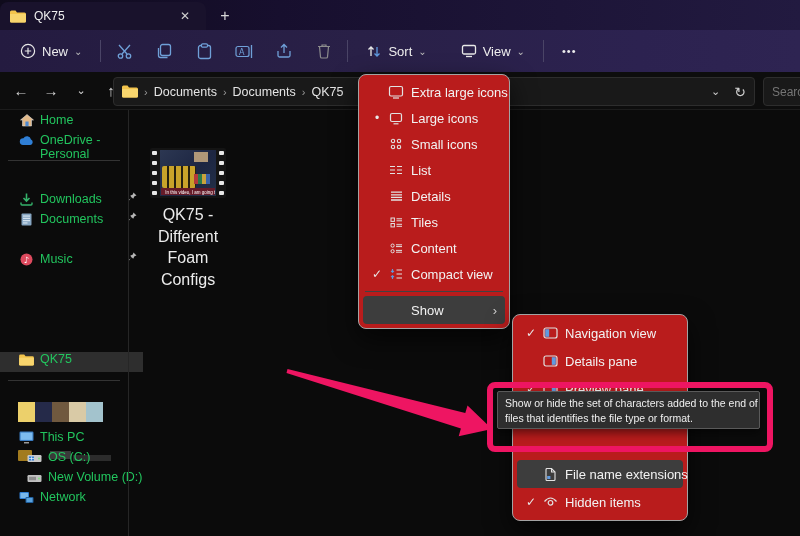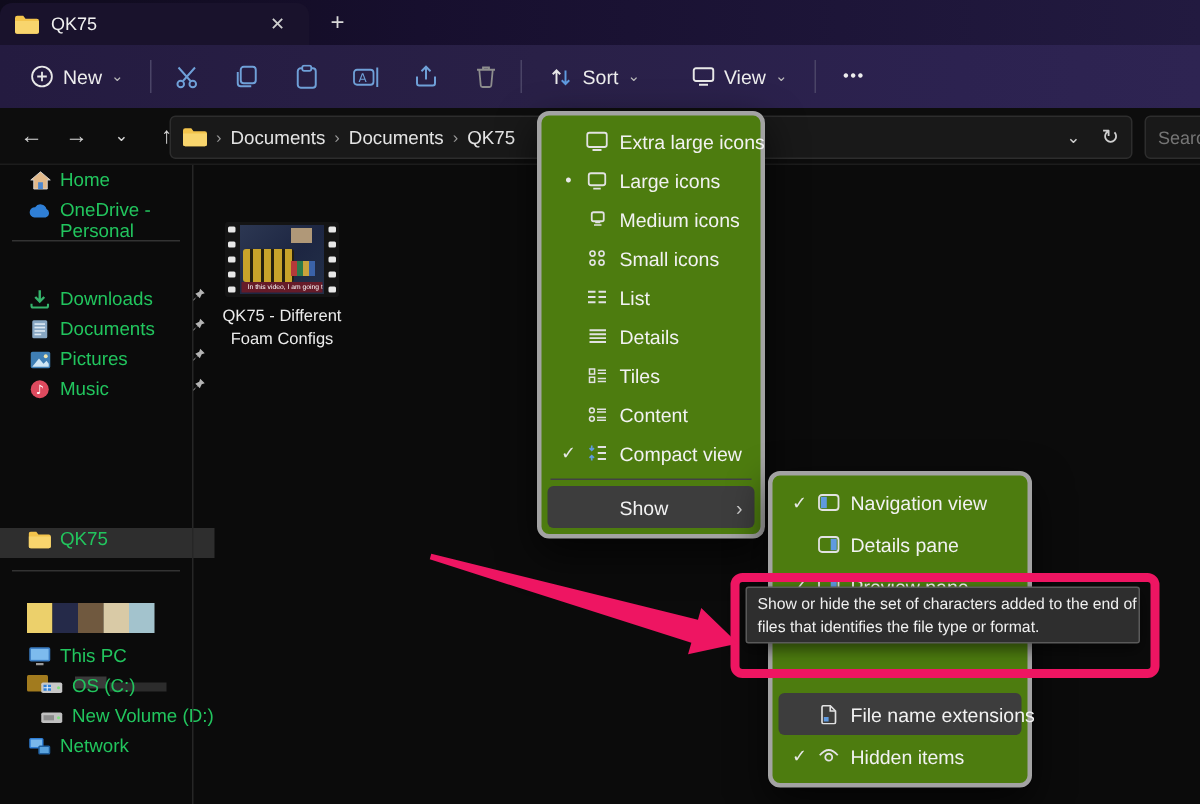--- a/index.html
+++ b/index.html
@@ -60,24 +60,24 @@
   .frame { position:absolute; left:10px; right:10px; top:2px; bottom:2px; overflow:hidden;
            background:linear-gradient(135deg,#2c3752 0%,#1d2642 55%,#233048 100%); }
   .kb { position:absolute; left:2px; bottom:8px; width:34px; height:22px; border-radius:2px;
         background:repeating-linear-gradient(90deg,#c9a32a 0 5px,#26200f 5px 7px); }
   .tanbox { position:absolute; right:8px; top:2px; width:14px; height:10px; background:#b09878; }
   .pix1 { position:absolute; right:6px; bottom:12px; width:16px; height:10px;
           background:linear-gradient(90deg,#b43a3a 0 4px,#2c7a4a 4px 8px,#caa23c 8px 12px,#3a62a8 12px 16px); }
   .caption { position:absolute; left:1px; right:1px; bottom:1px; height:7px; background:rgba(110,26,38,.9);
              display:flex; align-items:center; overflow:hidden; }
   .caption span { font-size:5px; color:#fff; white-space:nowrap; transform:scale(.9); }
-  .file-label { margin-top:6px; font-size:11px; color:#ececec; line-height:1.35; }
-
-  
-  .menu { position:absolute; background:#4d7c0f; border:3px solid #a3a3a3; border-radius:8px;
+  .file-label { margin-top:6px; font-size:16px; color:#ececec; line-height:1.35; }
+
+  
+  .menu { position:absolute; background:#b91c1c; border:1px solid #a3a3a3; border-radius:8px;
           box-shadow:0 10px 26px rgba(0,0,0,.65); padding:4px 0; z-index:20; }
   .vmenu { left:358px; top:74px; width:152px; }
   .mrow { position:relative; height:26px; display:flex; align-items:center; font-size:13px; color:#f2f2f2; margin:0 4px; border-radius:4px; padding:0 6px; }
   .mrow .mark { width:16px; flex:none; text-align:center; font-size:12px; color:#e8e8e8; }
   .mrow .mico { width:22px; flex:none; display:flex; align-items:center; justify-content:center; color:#e2e2e2; }
   .mrow .mlabel { margin-left:4px; white-space:nowrap; }
   .mrow.hl { background:#3d3d3d; }
   .mrow .sub-arrow { margin-left:auto; color:#cdcdcd; font-size:13px; padding-right:2px; }
   .msep { height:1px; background:#424242; margin:4px 6px; }
   .bullet { font-size:14px; line-height:1; }
@@ -263,35 +263,20 @@
             <rect x="2" y="9.4" width="4.5" height="1.1" fill="#dce8f2"></rect>
           </svg>
       </span>
       <span>Documents</span>
       <span class="pin">
           <svg width="9" height="9" viewBox="0 0 9 9">
             <path d="M5.5 0.5 L8.5 3.5 L6.5 4.2 L5.2 6.8 L3.6 5.2 L1 8.5 L0.5 8 L3.8 5.4 L2.2 3.8 L4.8 2.5 z" fill="#b5b5b5"></path>
           </svg>
         </span>
     </div>
-    <div class="srow" style="top:122px">
-      <span class="sico">
-        <svg width="14" height="12" viewBox="0 0 14 12">
-            <rect x="0.5" y="0.5" width="13" height="11" rx="1.2" fill="#3f7fb5"></rect>
-            <path d="M1.5 10.5 L6 5 L9 8.5 L11 6.5 L12.5 8.5 v2 z" fill="#cfe6f5"></path>
-            <circle cx="10.5" cy="3.5" r="1.3" fill="#f0e6b0"></circle>
-          </svg>
-      </span>
-      <span>Pictures</span>
-      <span class="pin">
-          <svg width="9" height="9" viewBox="0 0 9 9">
-            <path d="M5.5 0.5 L8.5 3.5 L6.5 4.2 L5.2 6.8 L3.6 5.2 L1 8.5 L0.5 8 L3.8 5.4 L2.2 3.8 L4.8 2.5 z" fill="#b5b5b5"></path>
-          </svg>
-        </span>
-    </div>
     <div class="srow" style="top:142px">
       <span class="sico">
         <svg width="13" height="13" viewBox="0 0 13 13">
             <circle cx="6.5" cy="6.5" r="6" fill="#dd4a5e"></circle>
             <text x="3.8" y="9.5" font-size="8.5" fill="#fff" font-family="DejaVu Sans">♪</text>
           </svg>
       </span>
       <span>Music</span>
       <span class="pin">
           <svg width="9" height="9" viewBox="0 0 9 9">
@@ -415,30 +400,20 @@
           <svg width="14" height="13" viewBox="0 0 14 13">
             <rect x="1.5" y="1.5" width="11" height="8" rx="1.5" fill="none" stroke="#e2e2e2" stroke-width="1.2"></rect>
             <path d="M4.5 11.8 h5" stroke="#e2e2e2" stroke-width="1.2"></path>
           </svg>
         </span>
       <span class="mlabel">Large icons</span>
     </div>
     <div class="mrow">
       <span class="mark"></span>
       <span class="mico">
-          <svg width="11" height="12" viewBox="0 0 11 12">
-            <rect x="1.5" y="1.5" width="8" height="6" rx="1.2" fill="none" stroke="#e2e2e2" stroke-width="1.2"></rect>
-            <path d="M3 10 h5 M3.8 8.2 h3.4" stroke="#e2e2e2" stroke-width="1.1"></path>
-          </svg>
-        </span>
-      <span class="mlabel">Medium icons</span>
-    </div>
-    <div class="mrow">
-      <span class="mark"></span>
-      <span class="mico">
           <svg width="12" height="12" viewBox="0 0 12 12">
             <circle cx="3" cy="3" r="1.7" fill="none" stroke="#e2e2e2" stroke-width="1.1"></circle>
             <circle cx="9" cy="3" r="1.7" fill="none" stroke="#e2e2e2" stroke-width="1.1"></circle>
             <circle cx="3" cy="9" r="1.7" fill="none" stroke="#e2e2e2" stroke-width="1.1"></circle>
             <circle cx="9" cy="9" r="1.7" fill="none" stroke="#e2e2e2" stroke-width="1.1"></circle>
           </svg>
         </span>
       <span class="mlabel">Small icons</span>
     </div>
     <div class="mrow">

